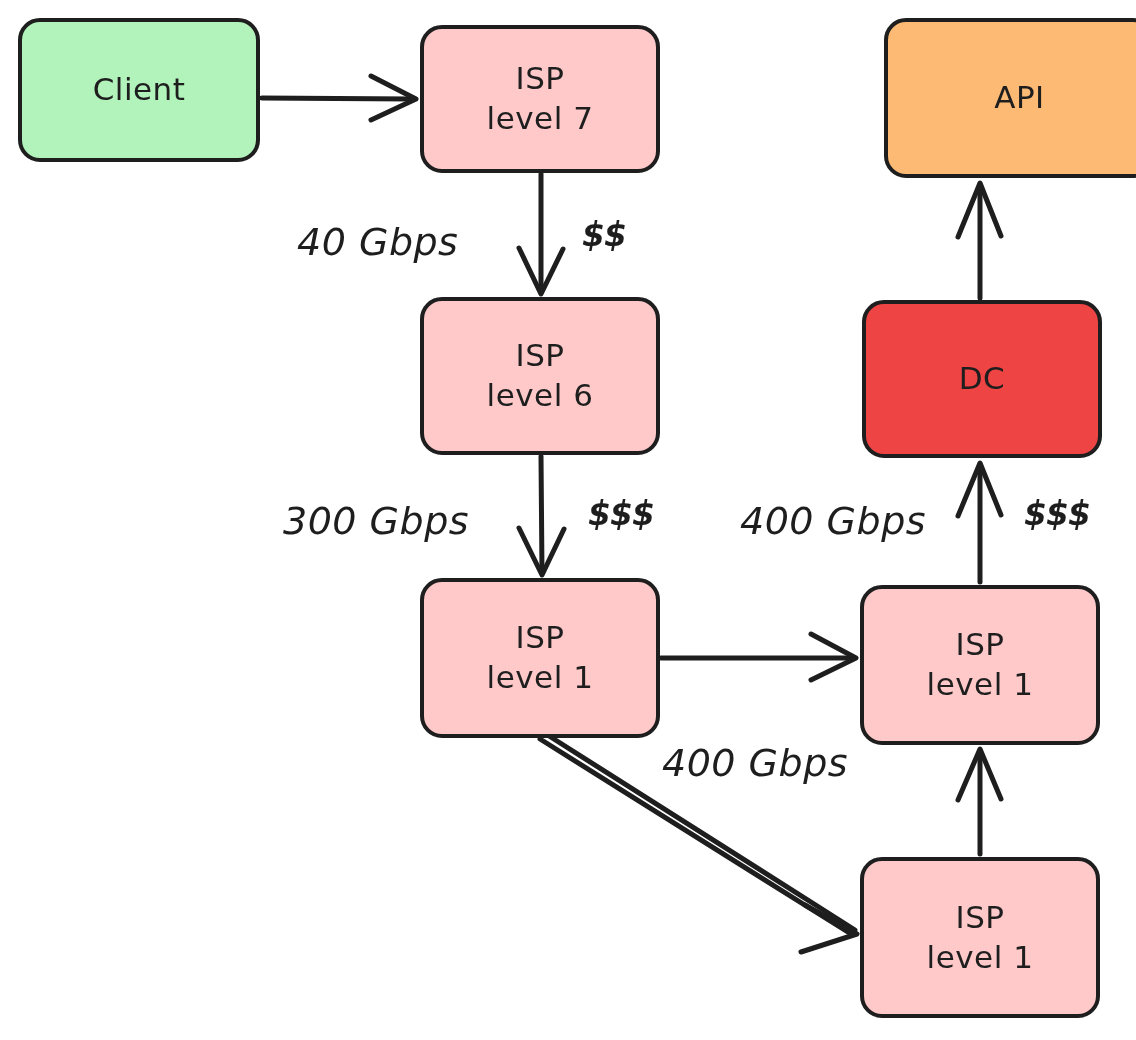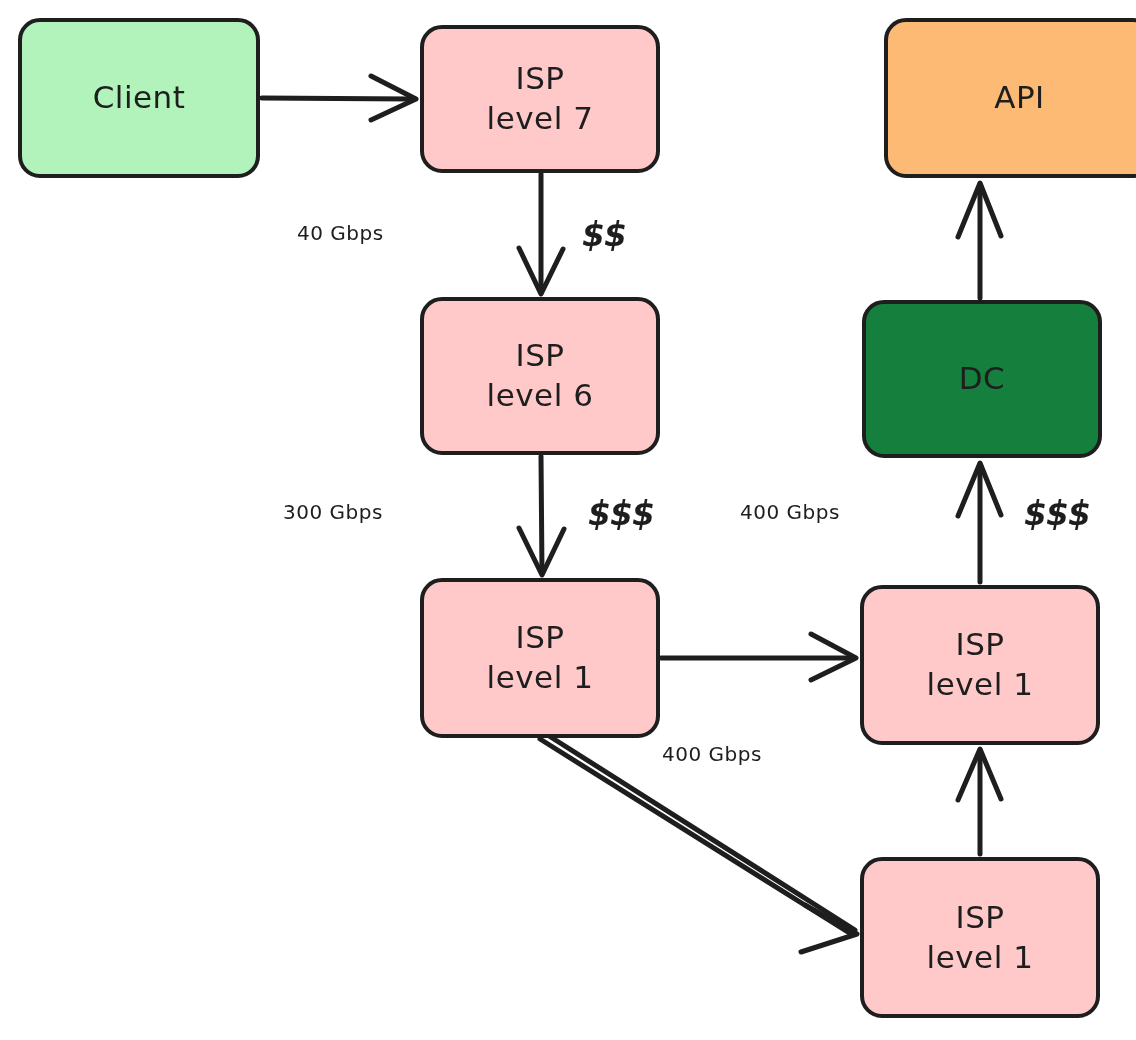--- a/index.html
+++ b/index.html
@@ -43,25 +43,26 @@
     z-index: 2;
   }
   .node .line {
     display: block;
     white-space: nowrap;
   }
   .edge-label {
     position: absolute;
     color: #1e1e1e;
     font-family: "DejaVu Sans", sans-serif;
-    font-size: 20px;
+    font-size: 38px;
     line-height: 1;
     white-space: nowrap;
     letter-spacing: 0.5px;
     z-index: 3;
+    font-style: italic;
   }
   .edge-label.cost {
     font-style: italic;
     font-weight: bold;
     font-size: 33px;
     letter-spacing: -1px;
   }
 </style>
 </head>
 <body>
@@ -107,39 +108,39 @@
         <path d="M958 516 L980 463 L1001 515"></path>
       </g>
 
       <g>
         <path d="M980 298 L980 187"></path>
         <path d="M958 237 L980 183 L1001 236"></path>
       </g>
     </g>
   </svg>
 
-  <div class="node" style="left:18px; top:18px; width:242px; height:160px; background:#b2f2bb;">
+  <div class="node" style="left:18px; top:18px; width:242px; height:144px; background:#b2f2bb;">
     <span class="line">Client</span>
   </div>
 
   <div class="node" style="left:420px; top:25px; width:240px; height:148px; background:#ffc9c9;">
     <span class="line">ISP</span>
     <span class="line">level 7</span>
   </div>
 
   <div class="node" style="left:884px; top:18px; width:271px; height:160px; background:#fdba74;">
     <span class="line">API</span>
   </div>
 
   <div class="node" style="left:420px; top:297px; width:240px; height:158px; background:#ffc9c9;">
     <span class="line">ISP</span>
     <span class="line">level 6</span>
   </div>
 
-  <div class="node" style="left:862px; top:300px; width:240px; height:158px; background:#15803d;">
+  <div class="node" style="left:862px; top:300px; width:240px; height:158px; background:#ef4444;">
     <span class="line">DC</span>
   </div>
 
   <div class="node" style="left:420px; top:578px; width:240px; height:160px; background:#ffc9c9;">
     <span class="line">ISP</span>
     <span class="line">level 1</span>
   </div>
 
   <div class="node" style="left:860px; top:585px; width:240px; height:160px; background:#ffc9c9;">
     <span class="line">ISP</span>

